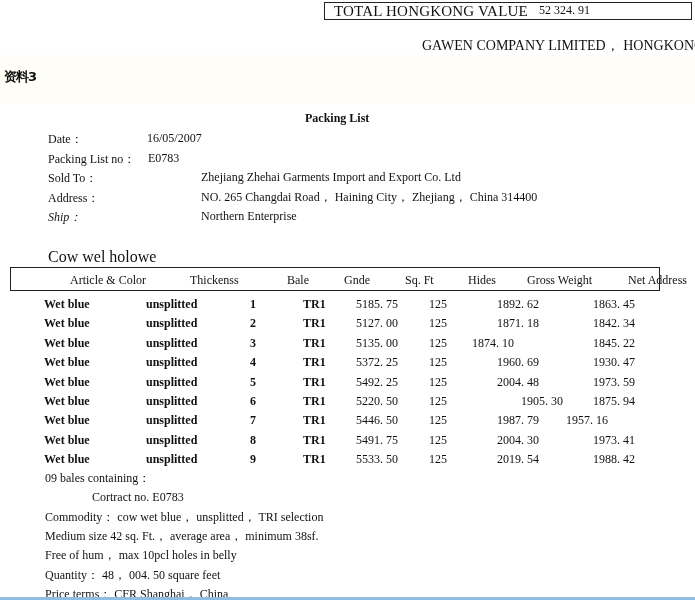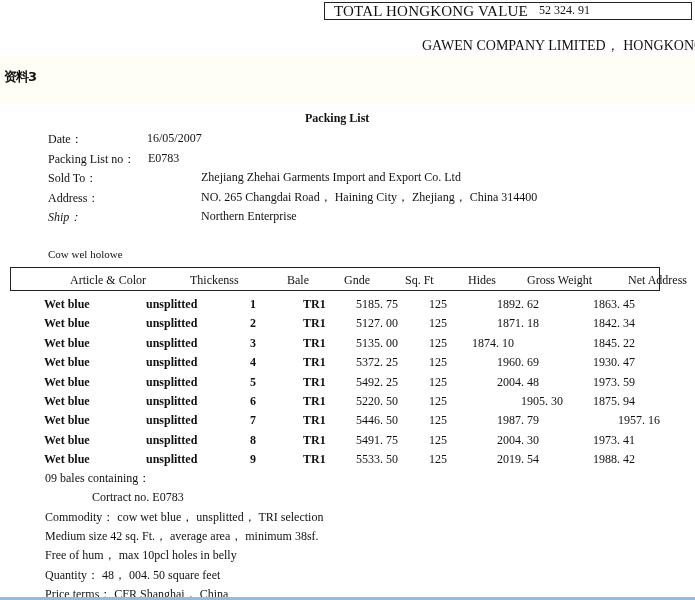--- a/index.html
+++ b/index.html
@@ -19,21 +19,21 @@
   .total-value { left: 539px; top: 3px; font-size: 12px; }
   .company { left: 422px; top: 37px; font-size: 14px; }
   .ref-label {
     left: 4px; top: 68px; font-size: 13px; font-weight: bold;
     font-family: "DejaVu Sans", sans-serif; letter-spacing: -1px;
   }
   .cream { left: 0; top: 55px; width: 695px; height: 48px; background: #fffef6; }
   .title { left: 305px; top: 111px; font-size: 12px; font-weight: bold; }
   .field-label { font-size: 12px; }
   .field-value { font-size: 12px; }
-  .section-note { left: 48px; top: 248px; font-size: 11px; }
+  .section-note { left: 48px; top: 248px; font-size: 16px; }
 
   .table-header {
     left: 10px; top: 267px; width: 650px; height: 24px;
     border: 1.5px solid #222; box-sizing: border-box;
   }
   .th { font-size: 12px; top: 273px; margin-left: 44px; }
   .td { font-size: 12px; }
   .td.bold { font-weight: bold; }
   .note { left: 45px; font-size: 12px; }
   .bottom-line { left: 0; top: 597px; width: 695px; height: 3px; background: #8fbfe0; }
@@ -140,21 +140,21 @@
       <div class="abs td" style="left: 593px; top: 394px;">1875. 94</div>
     </div>
     <div>
       <div class="abs td bold" style="left: 44px; top: 413px;">Wet blue</div>
       <div class="abs td bold" style="left: 146px; top: 413px;">unsplitted</div>
       <div class="abs td bold" style="left: 250px; top: 413px;">7</div>
       <div class="abs td bold" style="left: 303px; top: 413px;">TR1</div>
       <div class="abs td" style="left: 356px; top: 413px;">5446. 50</div>
       <div class="abs td" style="left: 429px; top: 413px;">125</div>
       <div class="abs td" style="left: 497px; top: 413px;">1987. 79</div>
-      <div class="abs td" style="left: 618px; top: 413px;">1957. 16</div>
+      <div class="abs td" style="left: 566px; top: 413px;">1957. 16</div>
     </div>
     <div>
       <div class="abs td bold" style="left: 44px; top: 433px;">Wet blue</div>
       <div class="abs td bold" style="left: 146px; top: 433px;">unsplitted</div>
       <div class="abs td bold" style="left: 250px; top: 433px;">8</div>
       <div class="abs td bold" style="left: 303px; top: 433px;">TR1</div>
       <div class="abs td" style="left: 356px; top: 433px;">5491. 75</div>
       <div class="abs td" style="left: 429px; top: 433px;">125</div>
       <div class="abs td" style="left: 497px; top: 433px;">2004. 30</div>
       <div class="abs td" style="left: 593px; top: 433px;">1973. 41</div>

